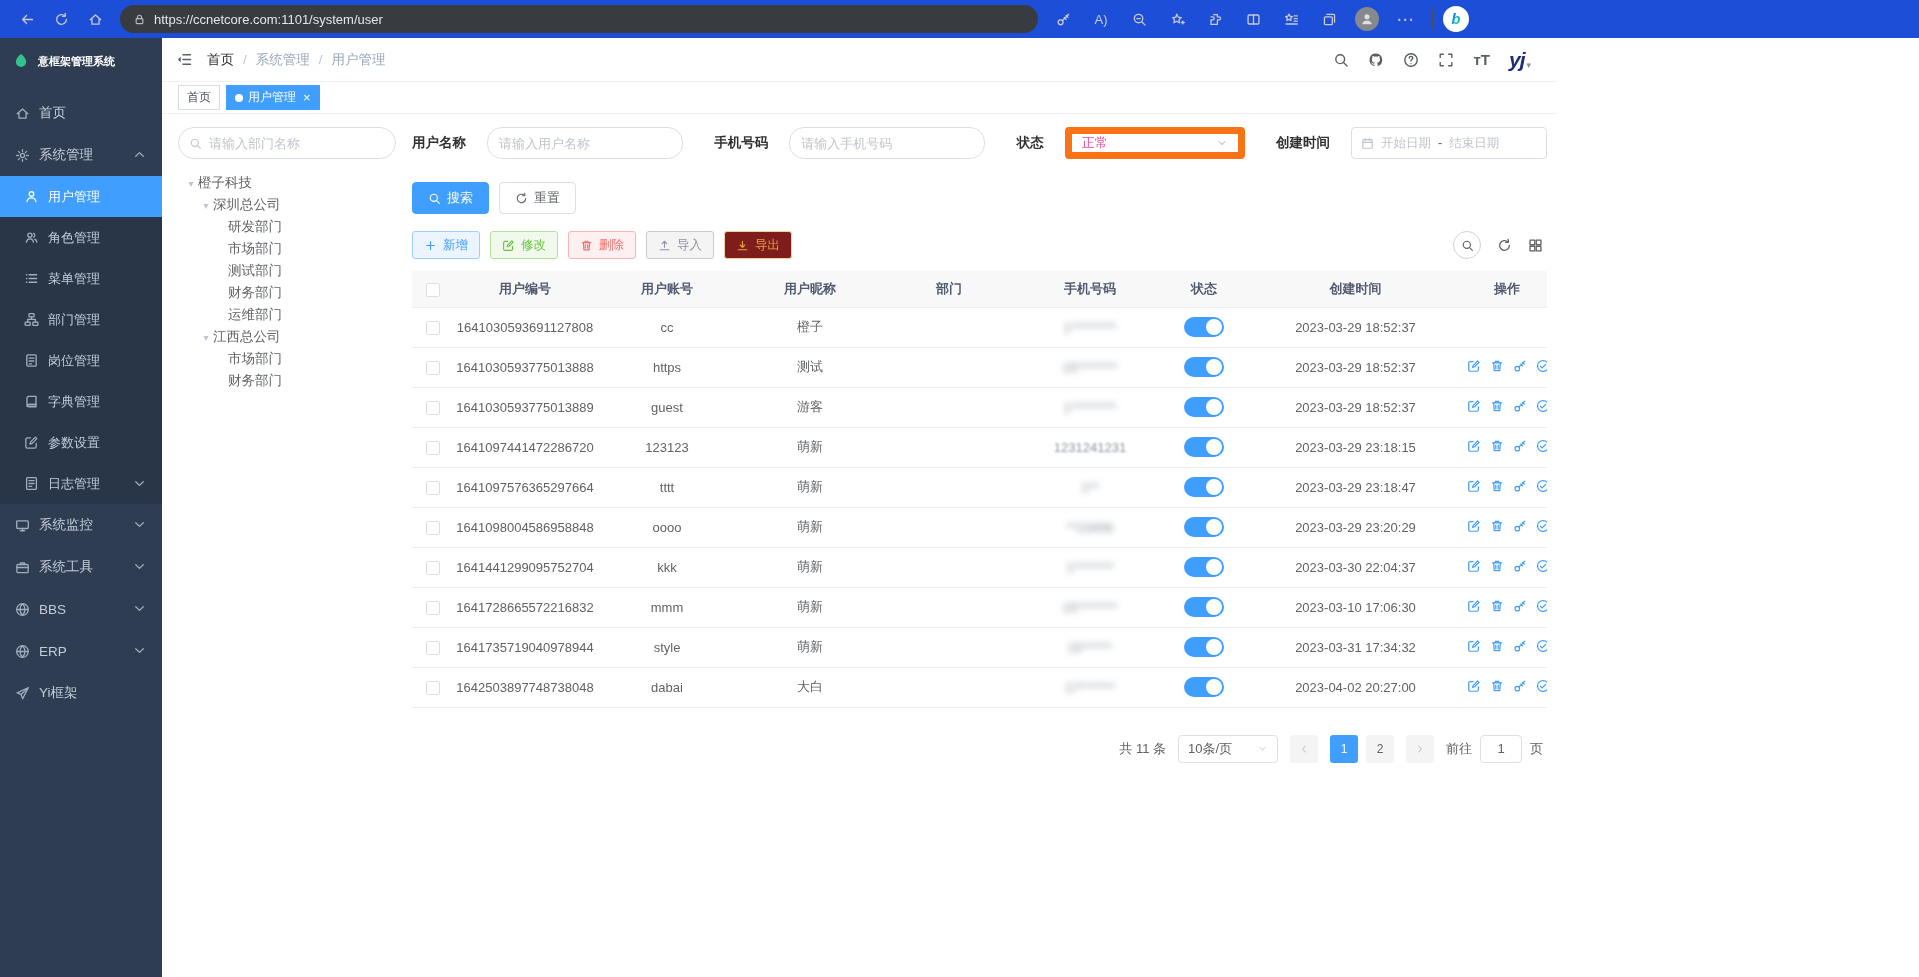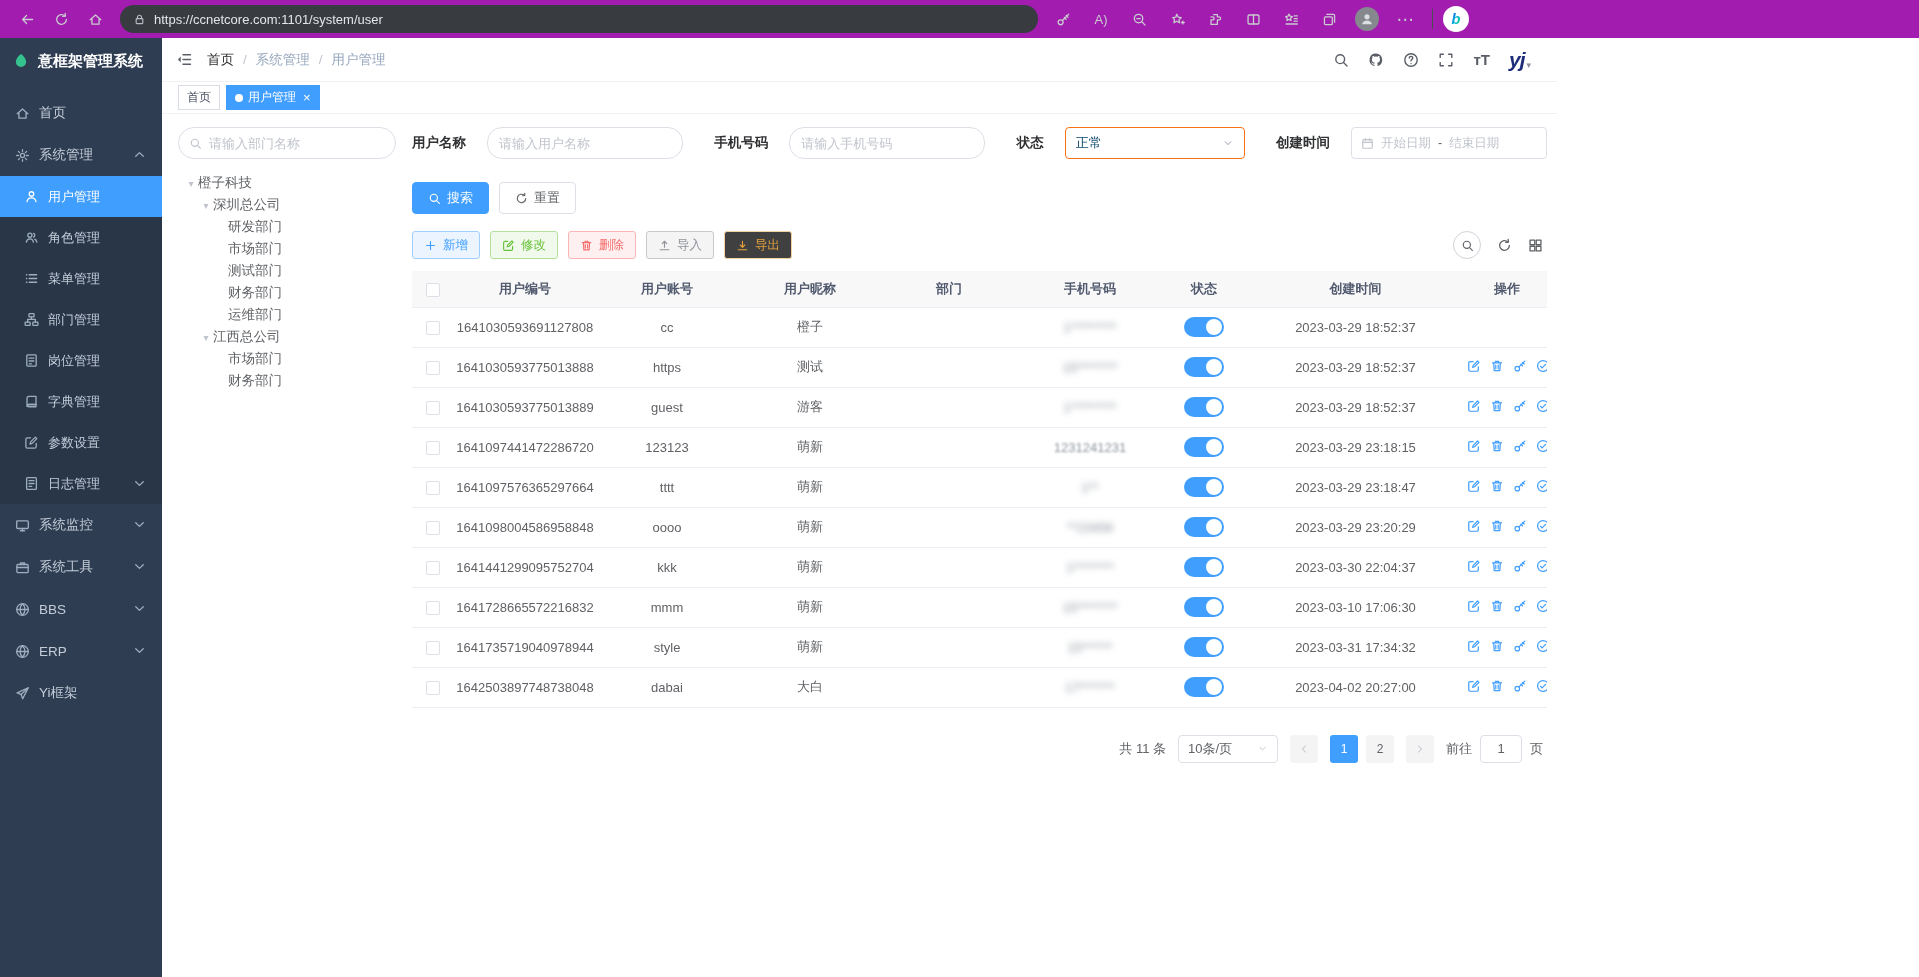--- a/index.html
+++ b/index.html
@@ -2,37 +2,37 @@
 <html><head>
 <meta charset="utf-8">
 <style>
   *{box-sizing:border-box;margin:0;padding:0}
   html,body{width:1919px;height:977px;overflow:hidden;background:#fff;
     font-family:"Liberation Sans","DejaVu Sans",sans-serif;}
   .ic{width:1em;height:1em;fill:none;stroke:currentColor;stroke-width:1.4;
     stroke-linecap:round;stroke-linejoin:round;display:inline-block;vertical-align:-0.125em}
 
   
-  .browser{height:38px;background:#a21caf;display:flex;align-items:center;padding:0 10px;color:#c9cbcf;font-size:15px}
+  .browser{height:38px;background:#1d4ed8;display:flex;align-items:center;padding:0 10px;color:#c9cbcf;font-size:15px}
   .b-btn{width:34px;height:30px;display:inline-flex;align-items:center;justify-content:center;border-radius:6px;cursor:pointer;flex-shrink:0}
   .urlbar{width:918px;height:28px;background:#383b40;border-radius:14px;display:flex;align-items:center;gap:8px;
     padding:0 13px;margin:0 8px;font-size:13px;color:#e4e6e9;cursor:text;flex-shrink:0}
   .urlbar .ic{font-size:13px;color:#b9bcc1}
   .b-right{display:flex;align-items:center;gap:4px}
   .b-div{width:1px;height:20px;background:#4a4d52;margin:0 6px}
   .b-avatar{width:24px;height:24px;border-radius:50%;background:#85888d;color:#dcdee1;display:inline-flex;align-items:center;justify-content:center;font-size:14px}
   .copilot{width:26px;height:26px;border-radius:50%;background:#fff;display:inline-flex;align-items:center;justify-content:center;cursor:pointer}
   .read-a{font-size:13px;letter-spacing:0}
 
   
   .app{display:flex;width:1557px;height:939px;background:#fff}
 
   
   .sidebar{width:162px;flex-shrink:0;background:#2f3d52;color:#c3ccd8;display:flex;flex-direction:column;overflow:hidden}
-  .logo{height:46px;display:flex;align-items:center;gap:8px;padding:0 12px;color:#fff;font-weight:700;font-size:15px;flex-shrink:0}
+  .logo{height:46px;display:flex;align-items:center;gap:8px;padding:0 12px;color:#fff;font-weight:700;font-size:11px;flex-shrink:0}
   .logo .ic{font-size:18px;color:#34c38f}
   .menu{padding-top:8px;font-size:13.5px}
   .m-item{height:42px;display:flex;align-items:center;gap:9px;padding:0 15px;cursor:pointer;white-space:nowrap}
   .m-item .ic{font-size:15px;color:#9fadc0;flex-shrink:0}
   .m-item .chev{margin-left:auto;font-size:11px;color:#8793a6}
   .submenu{background:#283648}
   .m-item.sub{height:41px;padding-left:24px;font-size:13px}
   .m-item.sub.active{background:#409eff;color:#fff}
   .m-item.sub.active .ic{color:#fff}
 
@@ -68,41 +68,41 @@
   .tree{margin-top:13px;font-size:13.5px;color:#606266}
   .tnode{height:22px;display:flex;align-items:center;cursor:pointer}
   .tarrow{width:14px;font-size:10px;color:#c0c4cc;text-align:center;flex-shrink:0}
 
   .right-panel{flex:1;display:flex;flex-direction:column;min-width:0}
   .filter-row{display:flex;align-items:center;justify-content:space-between}
   .f-item{display:flex;align-items:center;gap:21px}
   .f-label{font-size:13.5px;font-weight:700;color:#303133;white-space:nowrap}
   .f-input{width:196px;height:32px;border:1px solid #dcdfe6;border-radius:15px;padding:0 11px;font-size:13px;color:#606266;outline:none;font-family:inherit}
   .f-input::placeholder{color:#c0c4cc}
-  .f-select{width:180px;height:32px;border:1px solid #f97316;border-radius:4px;display:flex;align-items:center;padding:0 10px;
-    font-size:13px;color:#0c4a6e;cursor:pointer}
+  .f-select{width:180px;height:32px;border:7px solid #f97316;border-radius:4px;display:flex;align-items:center;padding:0 10px;
+    font-size:13px;color:#ec4899;cursor:pointer}
   .f-select .ic{margin-left:auto;color:#c0c4cc;font-size:12px}
   .daterange{width:196px;height:32px;border:1px solid #dcdfe6;border-radius:4px;display:flex;align-items:center;gap:7px;
     padding:0 9px;font-size:12.5px;color:#c0c4cc;cursor:pointer}
   .daterange .ic{font-size:13px;color:#c0c4cc}
   .dr-sep{color:#606266}
 
   .btn-row{margin-top:23px;display:flex;gap:10px}
   .btn{height:32px;padding:0 15px;border-radius:4px;font-size:13px;display:inline-flex;align-items:center;gap:6px;
     cursor:pointer;border:1px solid #dcdfe6;background:#fff;color:#606266;white-space:nowrap}
   .btn .ic{font-size:13px}
   .btn.primary{background:#409eff;border-color:#409eff;color:#fff}
 
   .toolbar{margin-top:17px;display:flex;align-items:center;gap:10px}
   .btn.sm{height:28px;padding:0 11px;font-size:12.5px;border-radius:3px}
   .btn.add{background:#ecf5ff;border-color:#a0cfff;color:#409eff}
   .btn.edit{background:#f0f9eb;border-color:#b3e19d;color:#67c23a}
   .btn.del{background:#fef0f0;border-color:#fab6b6;color:#f56c6c}
   .btn.imp{background:#f4f4f5;border-color:#c8c9cc;color:#909399}
-  .btn.exp{background:#404040;border-color:#f3d19e;color:#e6a23c}
+  .btn.exp{background:#7f1d1d;border-color:#f3d19e;color:#e6a23c}
   .tool-icons{margin-left:auto;display:flex;align-items:center;gap:16px;color:#606266;font-size:15px;padding-right:4px}
   .tool-icons .t-btn.ring{border:1px solid #d0d3d9;border-radius:50%;width:28px;height:28px;justify-content:center;font-size:13px}
 
   table{width:100%;border-collapse:collapse;margin-top:12px;table-layout:fixed;font-size:13px;color:#606266}
   thead th{height:36px;background:#f8f8f9;color:#515a6e;font-weight:700;border-bottom:1px solid #ebeef5;text-align:center;font-size:13px}
   tbody td{height:40px;border-bottom:1px solid #ebeef5;text-align:center;overflow:hidden;white-space:nowrap}
   .cb{width:14px;height:14px;border:1px solid #dcdfe6;border-radius:2px;display:inline-block;background:#fff;cursor:pointer;vertical-align:middle}
   .switch{width:40px;height:20px;border-radius:10px;background:#409eff;display:inline-block;position:relative;cursor:pointer;vertical-align:middle}
   .switch .knob{position:absolute;right:2px;top:2px;width:16px;height:16px;border-radius:50%;background:#fff}
   .blurred{filter:blur(3px);color:#8c939d;user-select:none}

